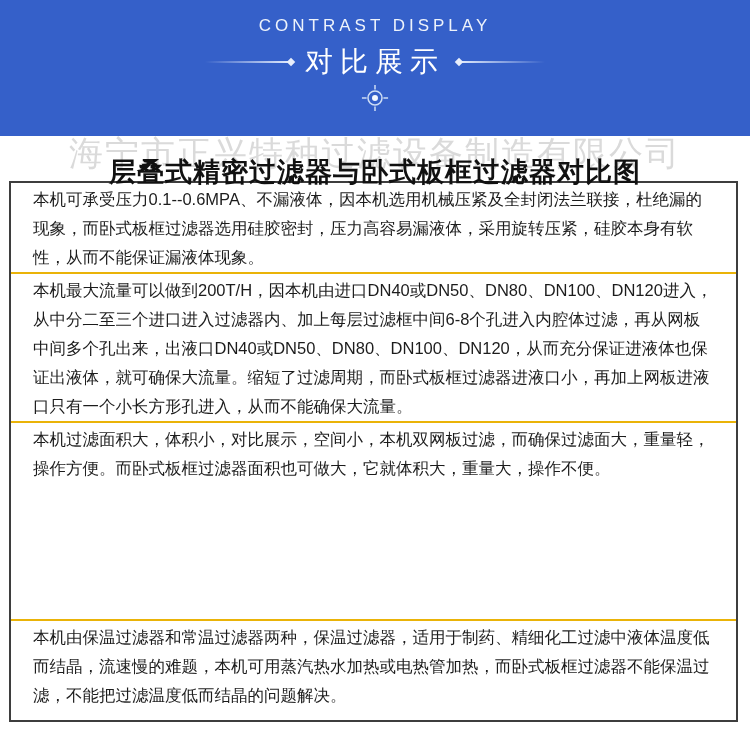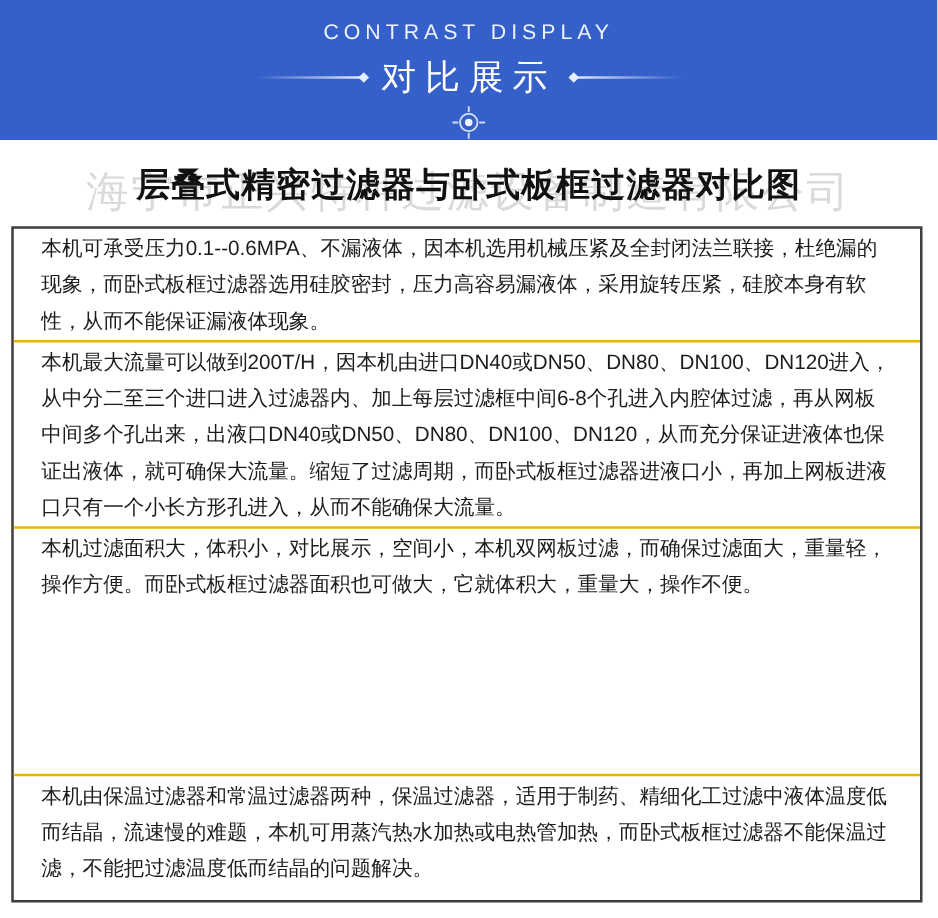--- a/index.html
+++ b/index.html
@@ -6,21 +6,21 @@
   body {
     width: 750px; height: 734px;
     background: #ffffff;
     font-family: "Liberation Sans", sans-serif;
     position: relative;
     overflow: hidden;
   }
 
   
   .banner {
-    height: 112px;
+    height: 136px;
     background: #3560c9;
     text-align: center;
     color: #ffffff;
     position: relative;
   }
   .banner-en {
     padding-top: 16px;
     font-size: 17px;
     letter-spacing: 4px;
     color: #eef3fb;

